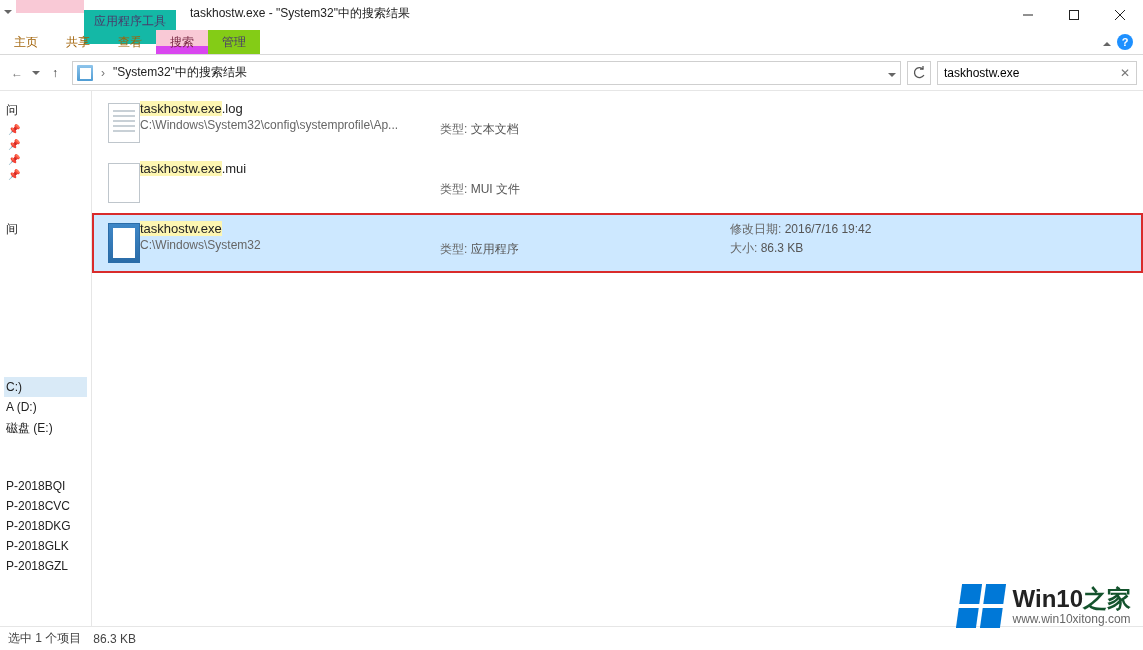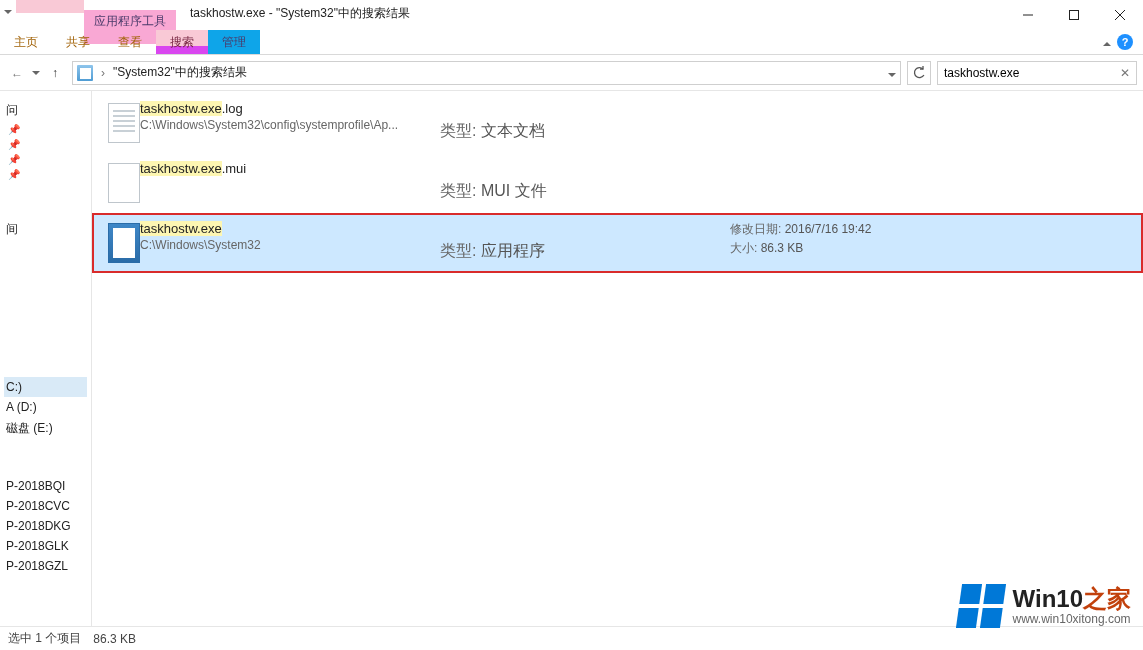--- a/index.html
+++ b/index.html
@@ -5,32 +5,32 @@
 * { margin: 0; padding: 0; box-sizing: border-box; font-family: "Microsoft YaHei", "Segoe UI", sans-serif; }
 body { width: 1143px; height: 650px; background: #fff; overflow: hidden; position: relative; font-size: 12px; color: #222; }
 
 
 .titlebar { height: 30px; display: flex; align-items: flex-start; border-bottom: 0; }
 .titlebar-left { display: flex; align-items: center; height: 23px; }
 .qat { display: flex; align-items: center; gap: 2px; padding: 2px 4px; }
 .ribbon-contextual { display: flex; }
 .ctx-tab { height: 34px; padding: 3px 10px 0; font-size: 12px; text-align: right; min-width: 60px; }
 .ctx-search { background: #f9c9d6; color: #7a2a45; }
-.ctx-app { background: #f9a8d4; color: #4a3a6a; margin-top: 31px; }
+.ctx-app { background: #14b8a6; color: #4a3a6a; margin-top: 31px; }
 .title-text { padding: 4px 14px 0; font-size: 12px; color: #222; }
 .win-controls { margin-left: auto; display: flex; }
 .win-btn { width: 46px; height: 30px; display: flex; align-items: center; justify-content: center; color: #222; }
 .win-btn svg { width: 10px; height: 10px; }
 
 
 .ribbon-row { height: 25px; display: flex; align-items: center; border-bottom: 1px solid #d9d9d9; position: relative;}
 .ribbon-left { display: flex; align-items: stretch; height: 100%; }
 .rtab { padding: 4px 14px 0; font-size: 12px; color: #a16207; } 
 .rtab.ctx-s { background: #f9c9d6; color: #7a2a45; border-bottom: 8px solid #d946ef; }
-.rtab.ctx-a { background: #0ea5e9; color: #4a3a6a; }
+.rtab.ctx-a { background: #84cc16; color: #4a3a6a; }
 .ribbon-right { margin-left: auto; display: flex; align-items: center; gap: 6px; padding-right: 8px; }
 
 
 .addrbar { height: 36px; display: flex; align-items: center; padding: 4px 6px; gap: 6px; border-bottom: 1px solid #e6e6e6; }
 .nav-arrows { display: flex; align-items: center; gap: 4px; }
 .nav-btn { width: 22px; height: 22px; display: flex; align-items: center; justify-content: center; color: #777; }
 .nav-btn.enabled { color: #333; }
 .addr-box { flex: 1; height: 24px; border: 1px solid #cfcfcf; display: flex; align-items: center; padding: 0 4px; gap: 6px; }
 .addr-icon { width: 16px; height: 16px; background: linear-gradient(#8fc5ec,#4f9cd4); border-radius: 1px; position: relative; }
 .addr-icon::after { content: ""; position: absolute; inset: 3px 2px 2px 3px; background: #fff; }
@@ -56,35 +56,35 @@
 .file-icon { width: 32px; height: 40px; flex: 0 0 32px; margin-top: 2px; }
 .txt-icon { border: 1px solid #bfc6cc; background: #fff; position: relative; }
 .txt-icon::before { content: ""; position: absolute; left: 4px; right: 4px; top: 6px; height: 2px; background: #c8d0d6; box-shadow: 0 5px 0 #c8d0d6, 0 10px 0 #c8d0d6, 0 15px 0 #c8d0d6, 0 20px 0 #c8d0d6; }
 .mui-icon { border: 1px solid #bfc6cc; background: #fff; }
 .exe-icon { background: linear-gradient(#3f87c7,#2a6ca8); border: 1px solid #2a6ca8; position: relative; }
 .exe-icon::after { content: ""; position: absolute; inset: 4px; background: #fff; }
 .col-main { flex: 0 0 300px; }
 .fname { font-size: 13px; color: #222; }
 .fname .hl { background: #fdf6b2; }
 .fpath { font-size: 12px; color: #666; margin-top: 2px; }
-.col-type { flex: 0 0 290px; font-size: 16px; color: #555; padding-top: 20px; }
+.col-type { flex: 0 0 290px; font-size: 12px; color: #555; padding-top: 20px; }
 .col-meta { flex: 0 0 220px; font-size: 12px; color: #555; }
 .meta-line { margin-bottom: 2px; }
 .meta-label { color: #666; }
 
 
 .statusbar { position: absolute; left: 0; right: 0; bottom: 0; height: 24px; border-top: 1px solid #e6e6e6; display: flex; align-items: center; padding: 0 8px; font-size: 12px; color: #444; gap: 12px; }
 
 
 .watermark { position: absolute; right: 12px; bottom: 22px; display: flex; align-items: center; gap: 10px; color: #333; }
 .wm-logo { width: 44px; height: 44px; display: grid; grid-template: 1fr 1fr / 1fr 1fr; gap: 4px; transform: skewX(-8deg); }
 .wm-logo div { background: #0078d7; }
 .wm-text { line-height: 1.1; }
 .wm-title { font-size: 24px; font-weight: 700; color: #222; }
-.wm-title .accent { color: #c2410c; }
+.wm-title .accent { color: #14532d; }
 .wm-url { font-size: 12px; color: #666; }
 
 
 .caret { width: 0; height: 0; border-left: 4px solid transparent; border-right: 4px solid transparent; border-top: 4px solid #666; display: inline-block; }
 .arrow-up { color: #5a5a5a; }
 .help-circle { width: 16px; height: 16px; border-radius: 50%; background: #1e90ff; color: #fff; display: flex; align-items: center; justify-content: center; font-size: 11px; font-weight: bold; margin-right: 2px; }
 </style>
 </head>
 <body>
 

